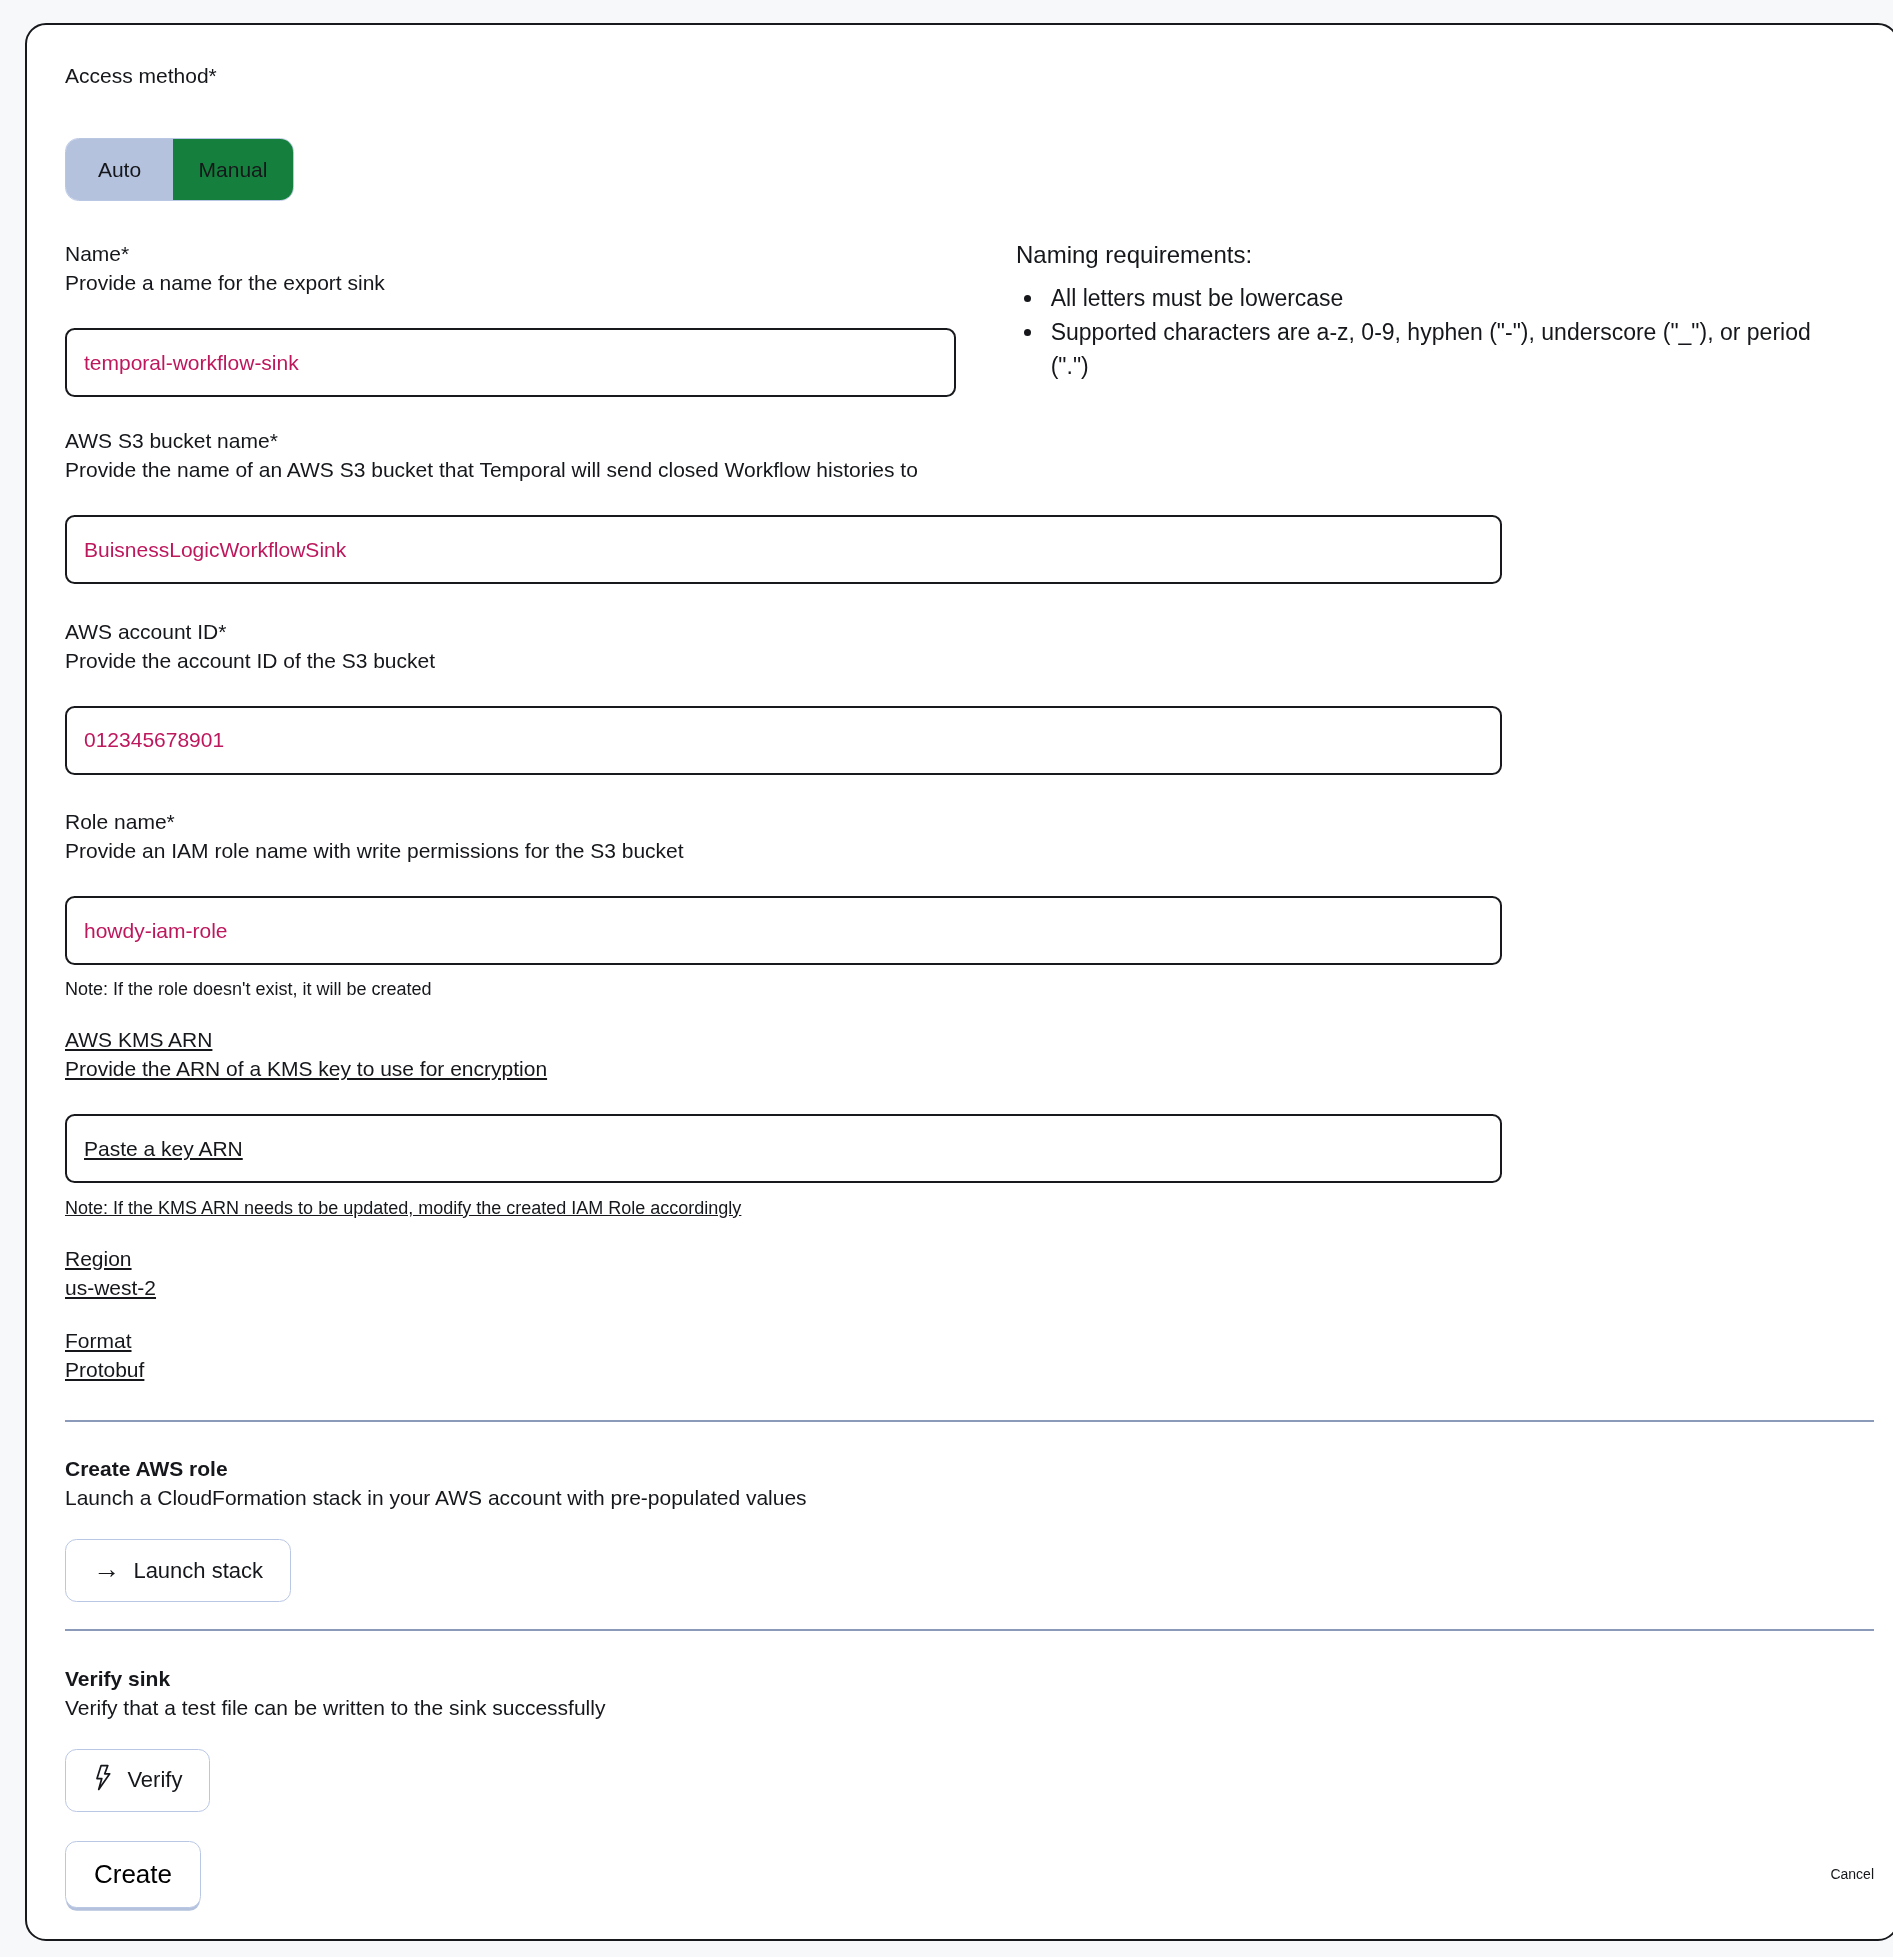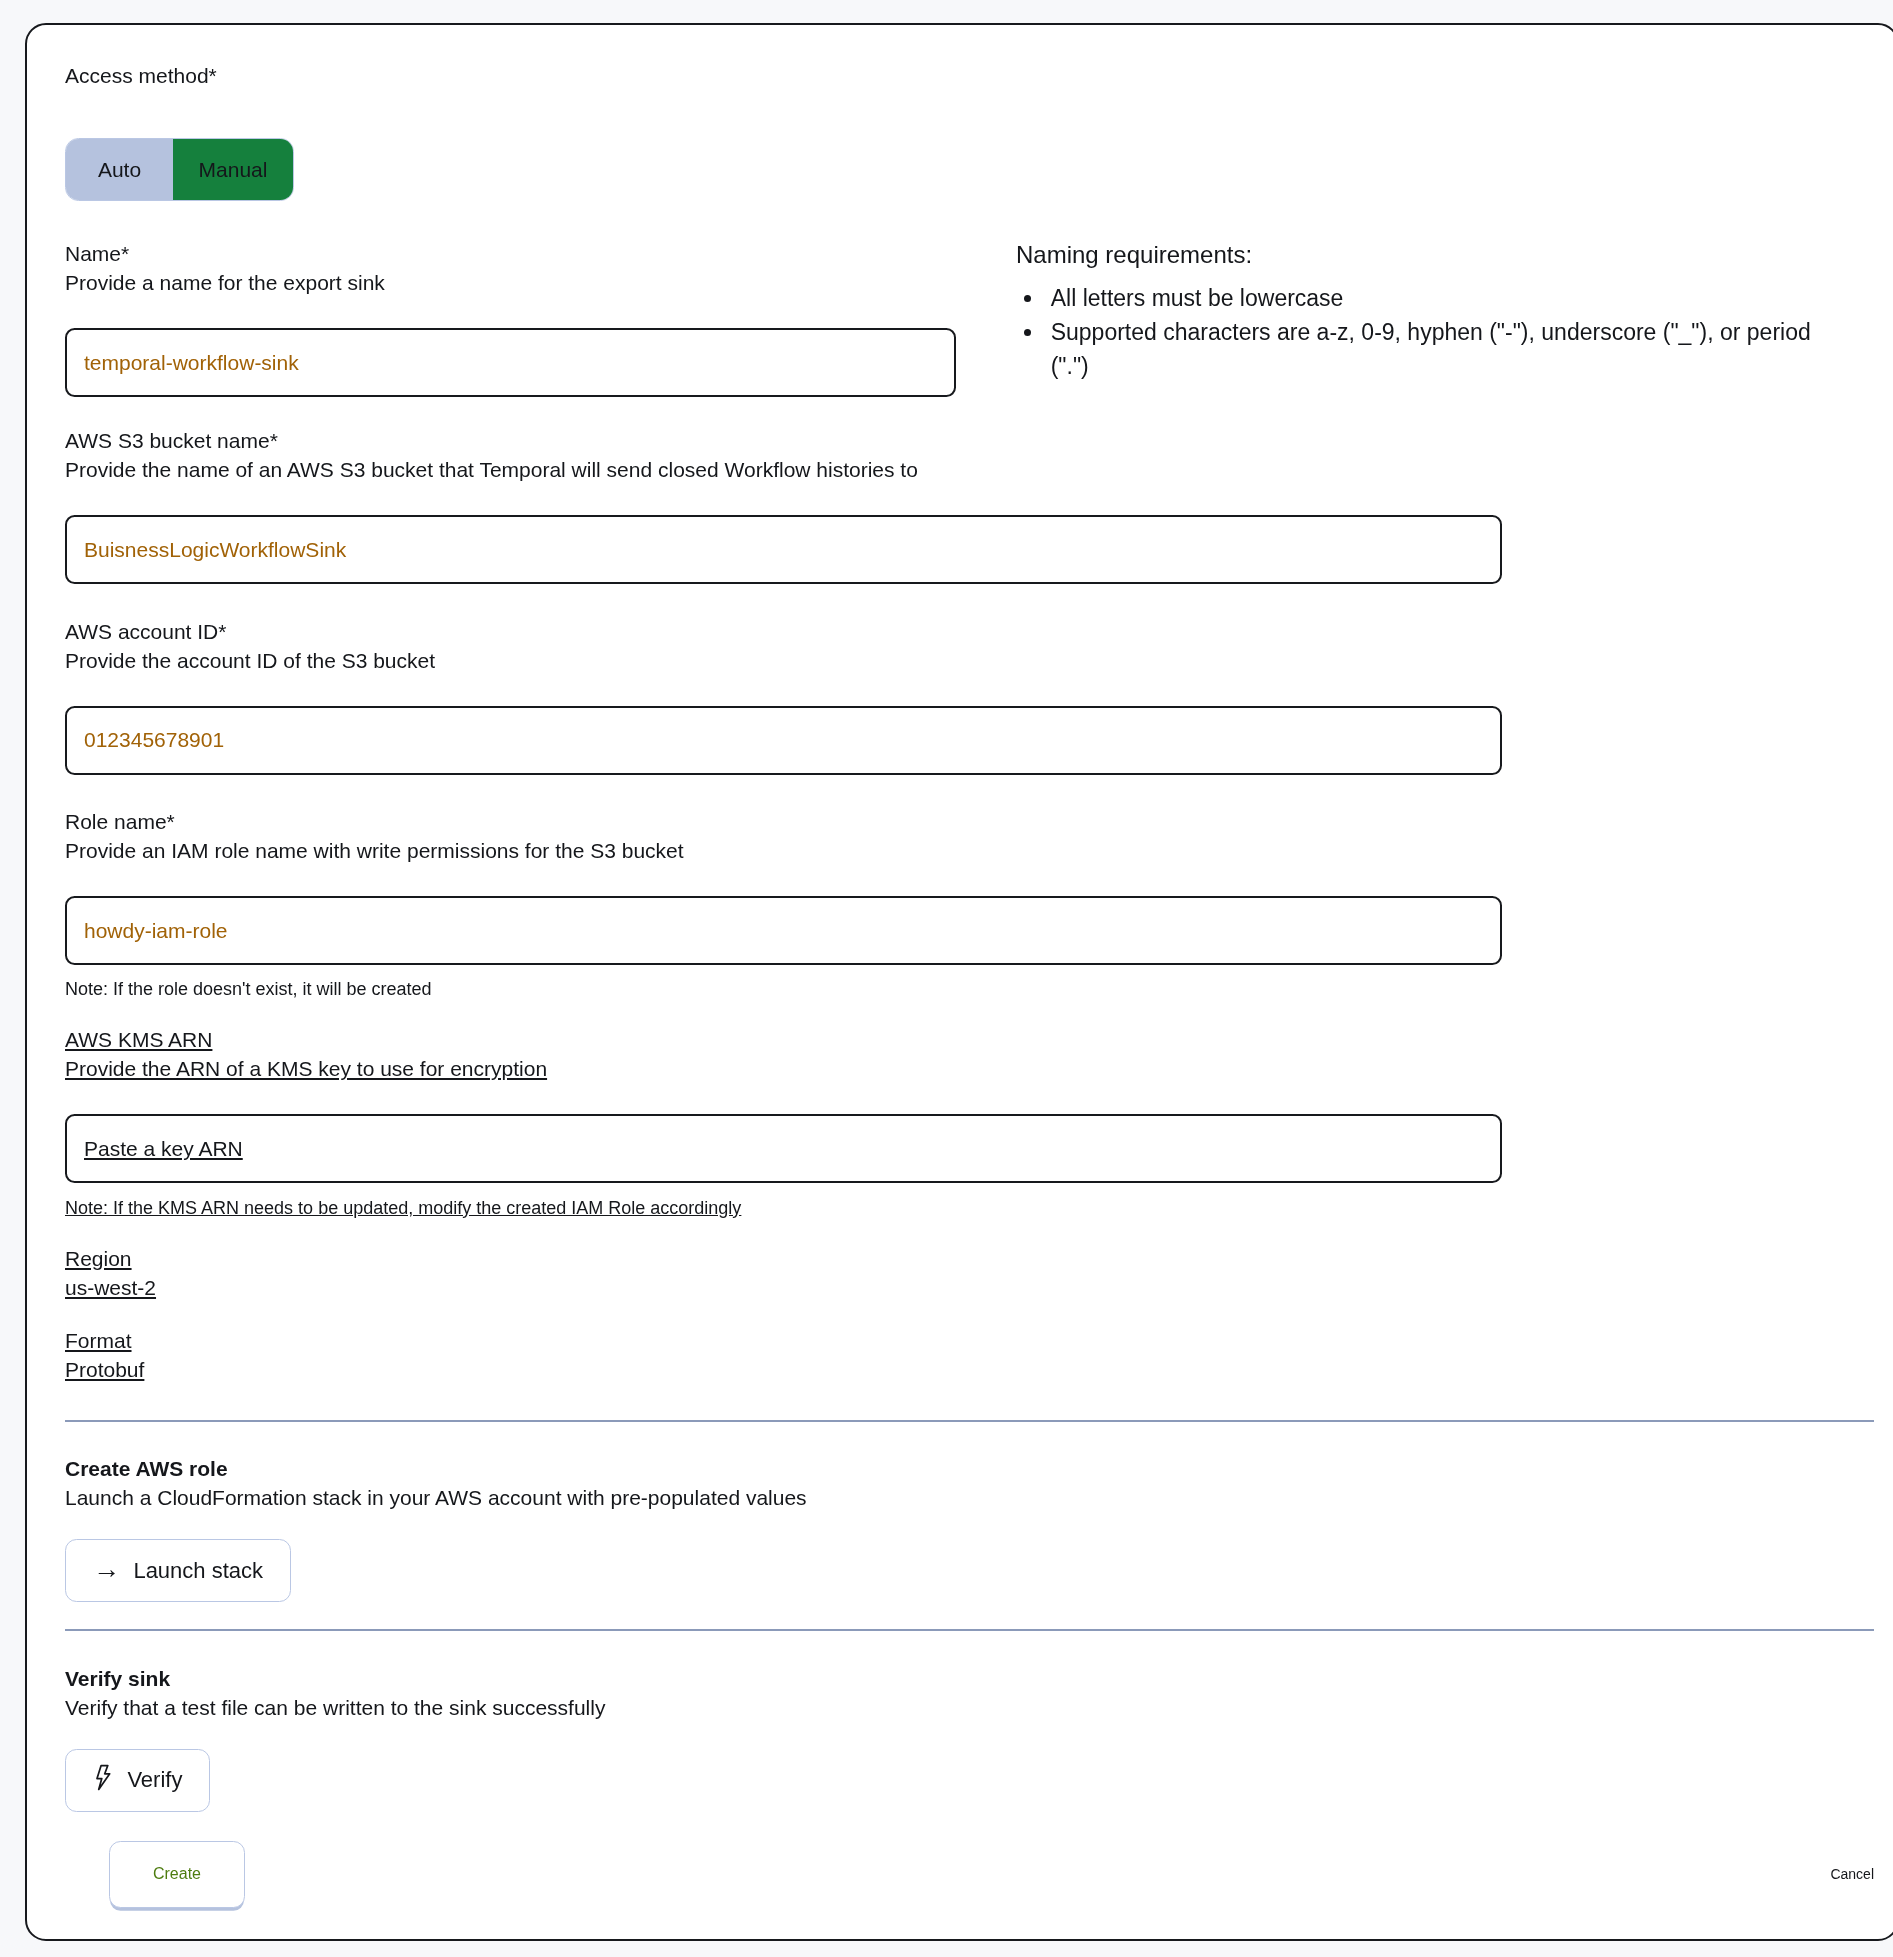--- a/index.html
+++ b/index.html
@@ -46,21 +46,21 @@
   .right-col { margin-left: 26px; width: 884px; }
 
   .text-input {
     display: block;
     height: 69px;
     border: 2.4px solid #17191d;
     border-radius: 9.6px;
     background: #ffffff;
     font-family: "Liberation Sans", sans-serif;
     font-size: 21px;
-    color: #a16207;
+    color: #be185d;
     padding: 0 17px;
     outline: none;
     margin-top: 31px;
   }
   .text-input::placeholder { color: #15171b; opacity: 1; }
   .w-name { width: 891px; }
   .w-wide { width: 1437px; }
 
   .req-title { font-size: 24px; line-height: 32.5px; }
   .req-list { margin: 9.6px 0 0 29px; }
@@ -102,25 +102,24 @@
     margin-top: 29px;
     width: 1809px;
     display: flex; align-items: center; justify-content: space-between;
   }
   .create-btn {
     height: 67px; width: 136px;
     background: #ffffff;
     border: 1.9px solid #bac7e4;
     border-radius: 11.5px;
     font-family: "Liberation Sans", sans-serif;
-    font-size: 16px;
-    color: #4d7c0f;
+    font-size: 26px;
+    color: #000000;
     cursor: pointer;
     box-shadow: 0 3.8px 0 -1px #b5c2de;
-    margin-left: 44px;
   }
   .cancel-link { font-size: 14px; cursor: pointer; }
 </style>
 </head>
 <body>
 
 <div class="card">
 
   <div class="field-label">Access method*</div>
 

